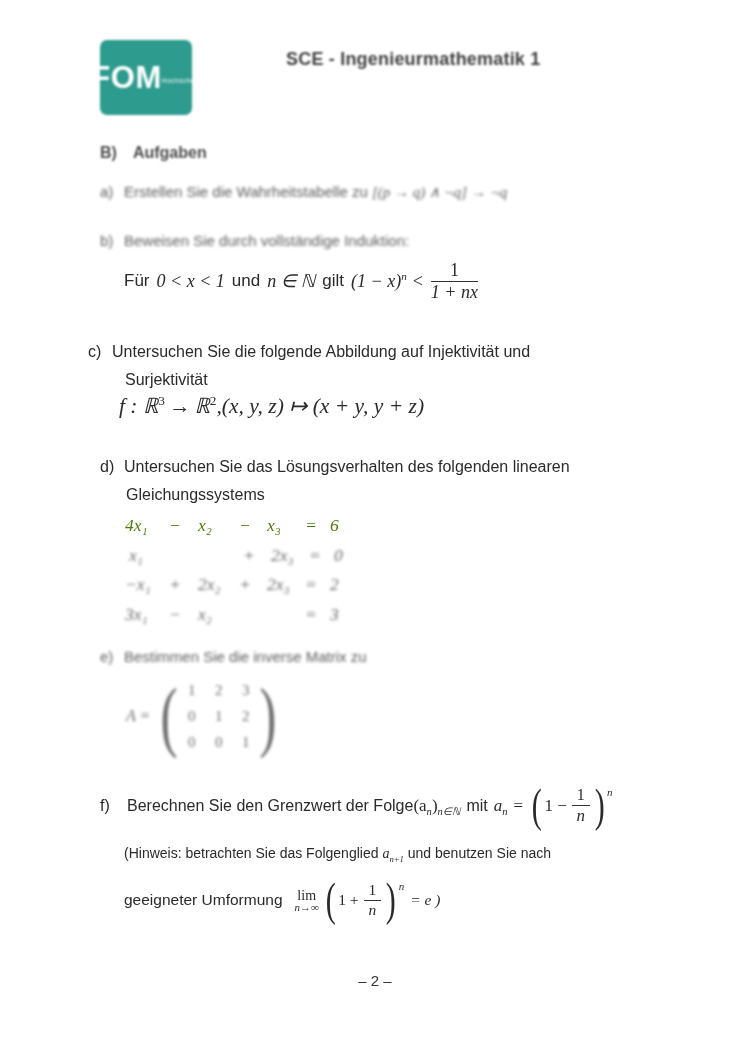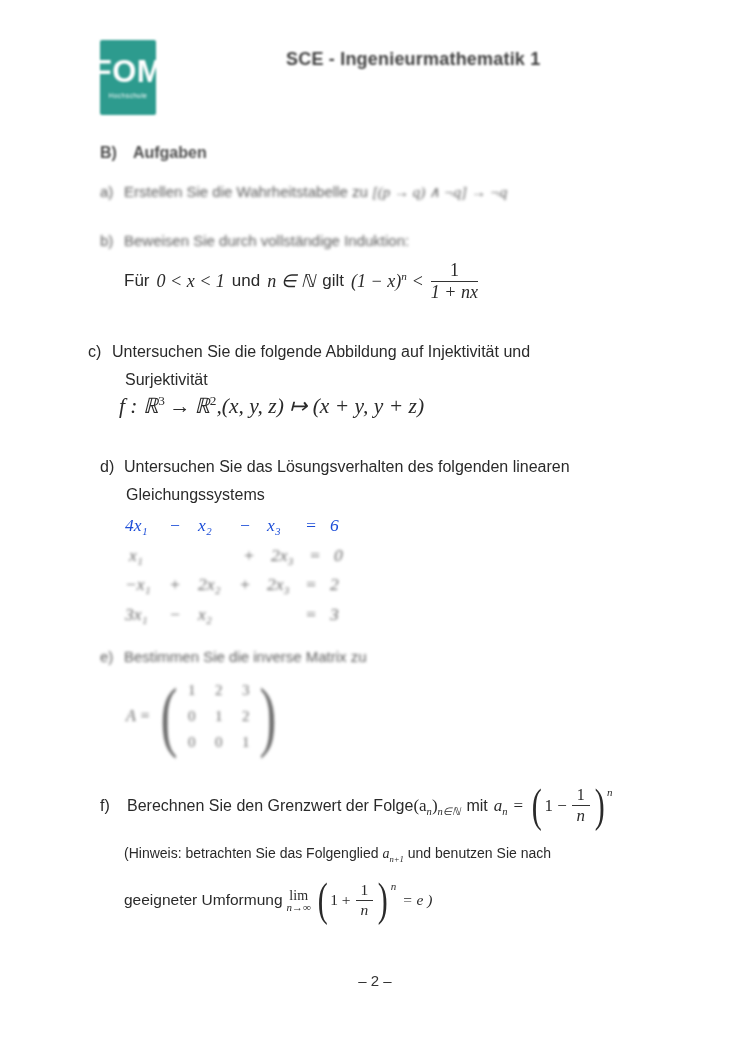--- a/index.html
+++ b/index.html
@@ -6,23 +6,23 @@
   .page {
     position:relative; width:750px; height:1059px; background:#ffffff;
     font-family:"Liberation Sans", sans-serif; color:#2a2a2a; overflow:hidden;
   }
   .soft { filter: blur(0.25px); }
   .blur1 { filter: blur(1.1px); color:#4c4c4c; }
   .blur2 { filter: blur(1.5px); color:#5d5d5d; }
 
   
   .logo {
-    position:absolute; left:100px; top:40px; width:56px; height:75px;
-    display:flex; flex-direction:column; align-items:center; justify-content:center;
-    border-radius:2px; filter: blur(0.9px);
+    position:absolute; left:100px; top:40px; width:92px; height:75px;
+    display:flex; flex-direction:row; align-items:center; justify-content:center;
+    border-radius:7px; filter: blur(0.9px);
   }
   .logo-text { color:#fff; font-weight:bold; font-size:31px; line-height:1; letter-spacing:0.5px; }
   .logo-sub  { color:#fff; font-size:6.5px; margin-top:5px; letter-spacing:0.5px; }
 
   .doc-title {
     position:absolute; left:286px; top:49px; font-size:18px; font-weight:bold;
     letter-spacing:0.2px; filter: blur(1.2px); color:#3f3f3f;
   }
 
   .section-heading { position:absolute; left:100px; top:144px; font-size:16px; font-weight:bold; }
@@ -52,21 +52,21 @@
          font-family:"Liberation Serif", serif; font-style:italic; }
   .map .arrow { font-style:normal; font-weight:bold; margin:0 4px; }
 
   
   .eqs { position:absolute; left:125px; top:511px; font-size:17.5px;
          font-family:"Liberation Serif", serif; font-style:italic; }
   .eqrow { display:flex; height:29.5px; align-items:center; }
   .eqrow span { display:inline-block; }
   .c0 { width:44px; } .c1 { width:29px; } .c2 { width:41px; } .c3 { width:28px; }
   .c4 { width:38px; } .c5 { width:25px; } .c6 { width:20px; }
-  .eqrow.sharp { color:#1d4ed8; filter: blur(0.35px); }
+  .eqrow.sharp { color:#4d7c0f; filter: blur(0.35px); }
   .eqrow.fuzzy { color:#6a6a6a; filter: blur(1.45px); }
 
   
   .matrix-wrap { position:absolute; left:126px; top:676px; display:flex; align-items:center;
                  font-family:"Liberation Serif", serif; font-style:italic;
                  color:#6a6a6a; filter: blur(1.4px); }
   .matrix-name { font-size:16px; margin-right:6px; }
   .bigparen { font-family:"Liberation Serif", serif; font-style:normal; font-weight:200;
               display:inline-block; transform:scaleX(0.65); }
   .matrix-paren { font-size:78px; line-height:80px; color:#6a6a6a; }
@@ -224,21 +224,21 @@
     <span class="exp-out">n</span>
   </div>
 
   <div class="hint1 soft">
     <span>(Hinweis: betrachten Sie das Folgenglied</span>
     <span class="math"><span>a</span><span class="sub">n+1</span></span>
     <span>und benutzen Sie nach</span>
   </div>
 
   <div class="hint2 soft">
-    <span style="margin-right:0;">geeigneter Umformung</span>
+    <span style="margin-right:8px;">geeigneter Umformung</span>
     <span class="lim">
       <span class="limword">lim</span>
       <span class="limsub">n→∞</span>
     </span>
     <span class="bigparen gparen">(</span>
     <span class="math mup" style="margin-right:3px;">1 +</span>
     <span class="frac">
       <span class="num">1</span>
       <span class="den math">n</span>
     </span>

